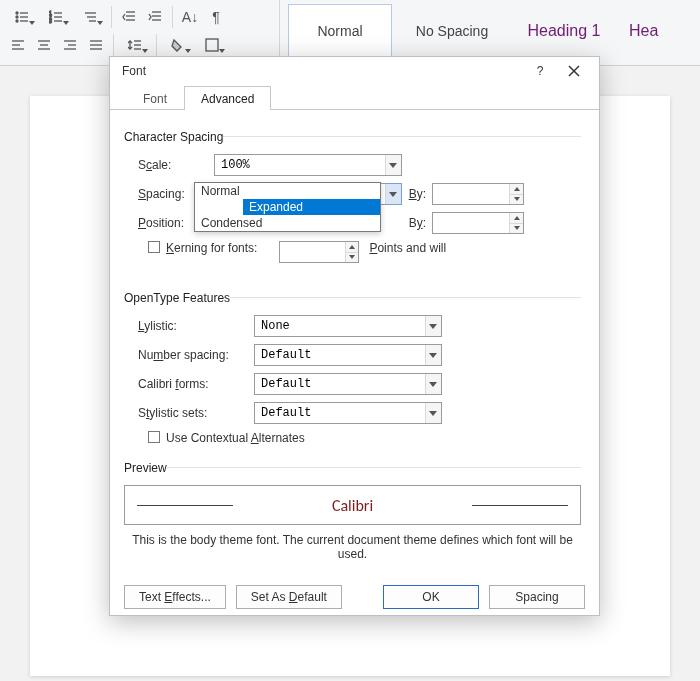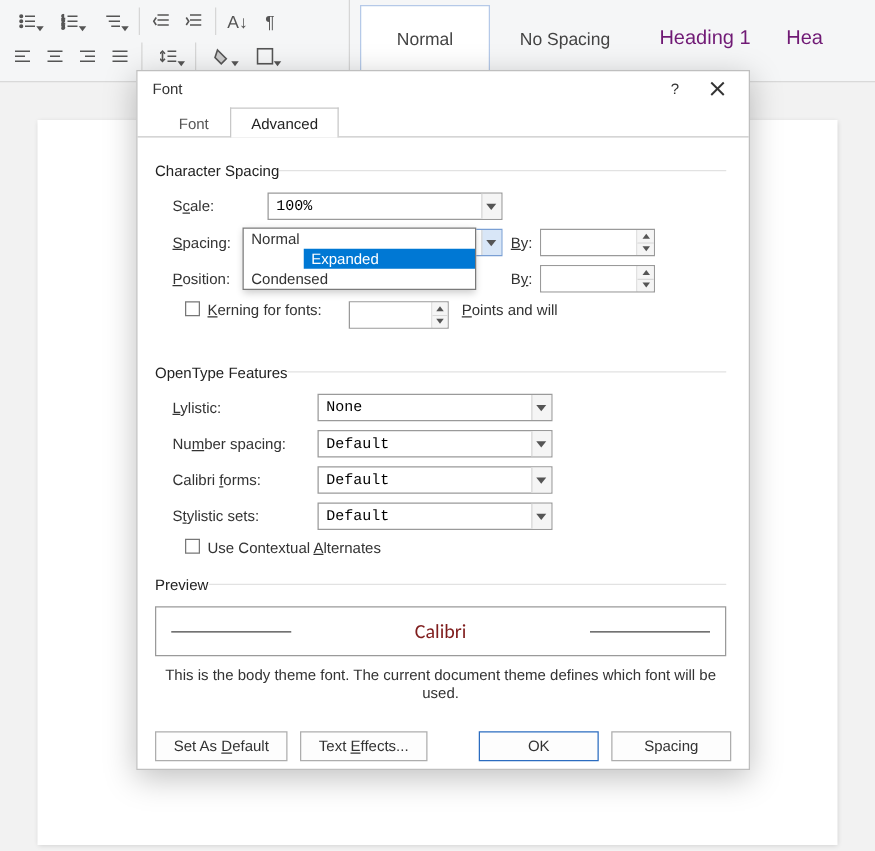--- a/index.html
+++ b/index.html
@@ -544,24 +544,24 @@
     <div class="preview-box">
       <span class="pv-line"></span>
       <span class="pv-font">Calibri</span>
       <span class="pv-line"></span>
     </div>
     <div class="preview-caption">This is the body theme font. The current document theme defines which font will be used.</div>
   </div>
 
   <div class="dlg-footer">
     <div class="btn">
+      <span><span>Text </span><span class="underline-hotkey">E</span><span>ffects...</span></span>
+    </div>
+    <div class="btn">
       <span><span>Set As </span><span class="underline-hotkey">D</span><span>efault</span></span>
-    </div>
-    <div class="btn">
-      <span><span>Text </span><span class="underline-hotkey">E</span><span>ffects...</span></span>
     </div>
     <span class="footer-spacer"></span>
     <div class="btn primary" style="min-width:96px;">
       <span>OK</span>
     </div>
     <div class="btn" style="min-width:96px;">
       <span>Spacing</span>
     </div>
   </div>
 </div>

